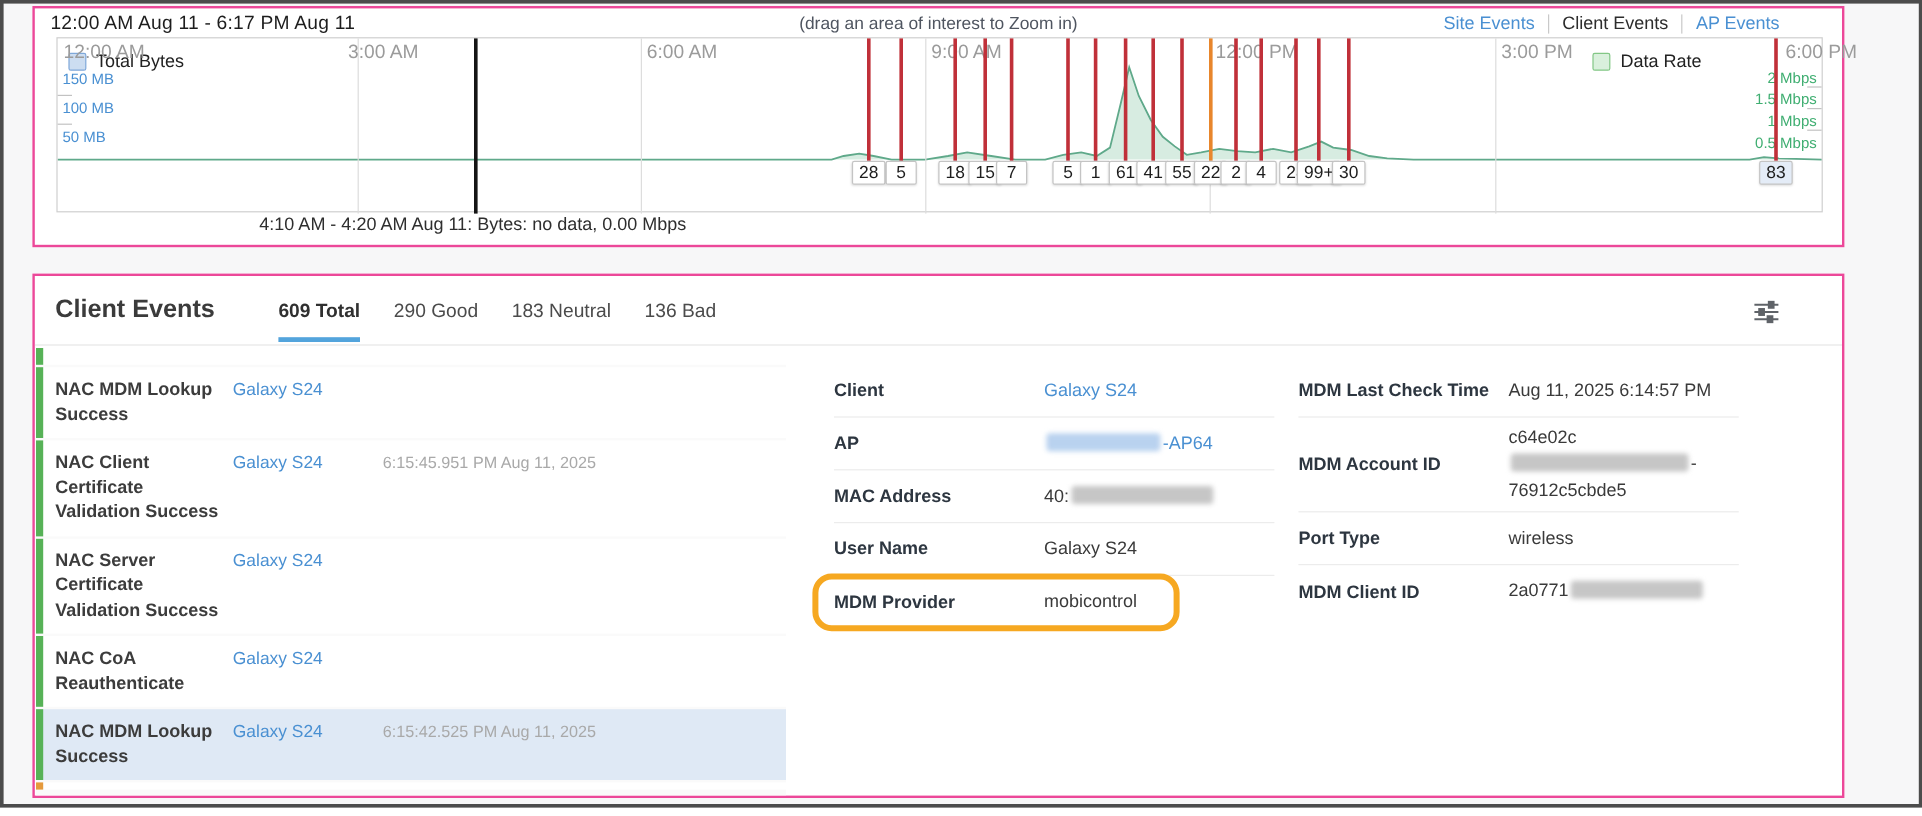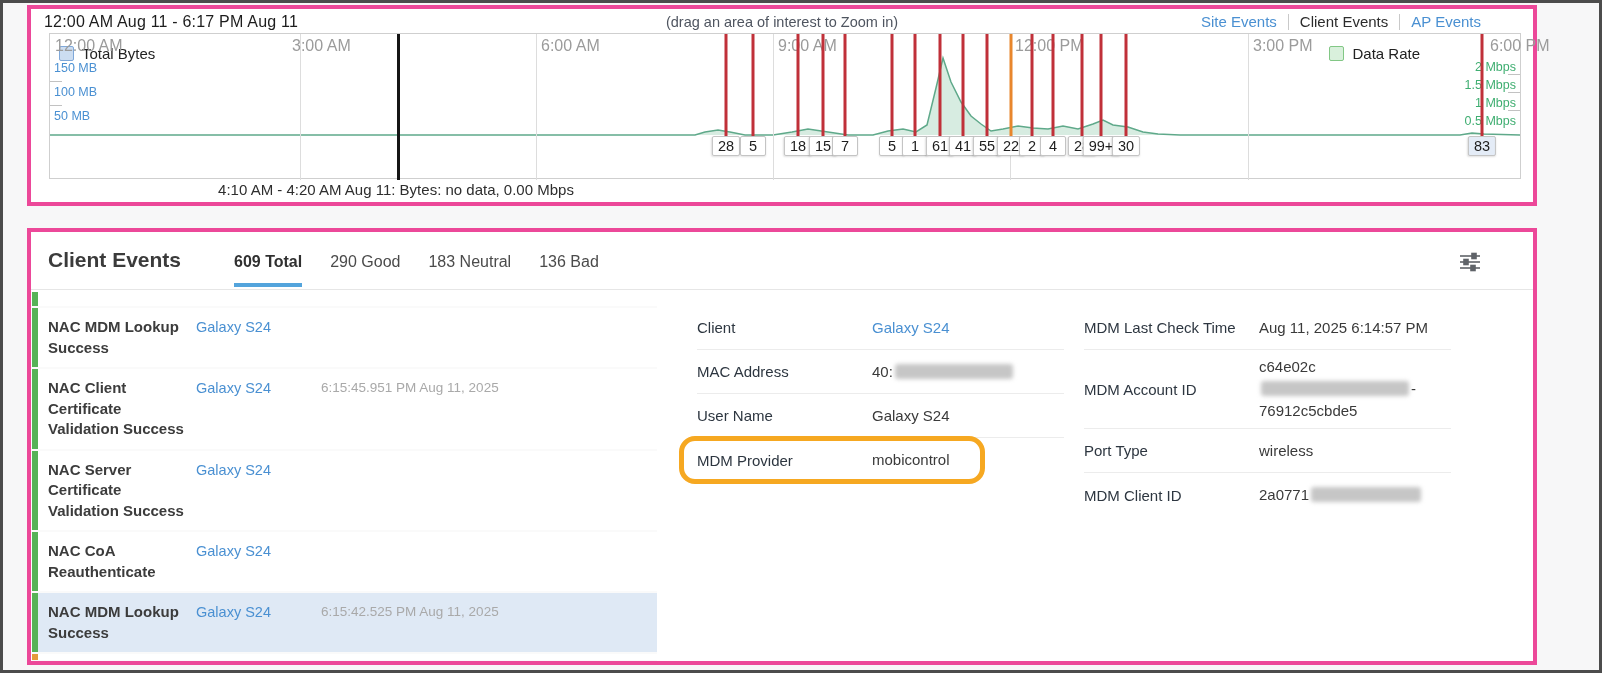--- a/index.html
+++ b/index.html
@@ -1,19 +1,19 @@
 <!DOCTYPE html>
 <html><head>
 <meta charset="utf-8">
 <style>
   * { margin:0; padding:0; box-sizing:border-box; }
   html,body { width:1602px; height:680px; font-family:"Liberation Sans", sans-serif; background:#fff; }
   .screen { position:relative; width:1602px; height:680px; overflow:hidden; }
   .frame { position:absolute; left:0; top:0; width:1602px; height:673px; border:3px solid #4c4c4c; background:#f7f7f8; }
-  .panel { position:absolute; background:#fff; border:4px solid #ec4899;padding-left:26px; }
+  .panel { position:absolute; background:#fff; border:2px solid #ec4899;padding-left:26px; }
 
   
   #timeline-panel { left:27px; top:5px; width:1510px; height:201px; }
   .tl-title { position:absolute; left:13px; top:4px; font-size:16px; color:#1d1d1d; letter-spacing:.2px; }
   .tl-hint  { position:absolute; left:0; right:0; top:5px; text-align:center; font-size:14.5px; color:#4f5560; }
   .tl-tabs  { position:absolute; right:52px; top:4px; display:flex; align-items:center; font-size:15px; }
   .tl-tab { color:#4a90d2; cursor:pointer; }
   .tl-tab.active { color:#2c2c2c; }
   .tl-tab-sep { width:1px; height:16px; background:#c9c9c9; margin:0 11px; }
 
@@ -57,21 +57,21 @@
   .ev-row .tm { flex:1; font-size:13.5px; color:#a9a9a9; }
   .ev-row.clip-top { height:14px; padding:0; }
   .ev-row.clip-bottom { height:6px; padding:0; margin:0; }
 
   .detail-col { position:absolute; top:74px; }
   #detail-left { left:666px; width:367px; }
   #detail-right { left:1053px; width:367px; }
   .d-row { position:relative; display:flex; align-items:center; min-height:44px; border-bottom:1px solid #ececec;
            padding:6px 0; font-size:15px; color:#3a3a3a; }
   .d-row:last-child { border-bottom:none; }
-  .d-row .lbl { width:175px; flex:none; font-weight:normal; color:#2d3640; }
+  .d-row .lbl { width:175px; flex:none; font-weight:bold; color:#2d3640; }
   .d-row.inline .lbl { width:auto; margin-right:7px; }
   .d-row .val { line-height:22px; }
   .link { color:#4a90d2; cursor:pointer; }
   .blur { display:inline-block; vertical-align:middle; height:15px; border-radius:3px;
           background:#c6c6c6; filter:blur(2.2px); margin:0 2px 3px 2px; }
   .blur.blue { background:#b9d2ef; }
   .ring { position:absolute; border:5px solid #f6a821; border-radius:16px; pointer-events:none; z-index:4; }
   .ring-provider { left:-18px; top:-2px; width:306px; height:48px; }
   .ring-compliance { left:-22px; top:-3px; width:278px; height:51px; }
 </style>
@@ -215,20 +215,24 @@
         </div>
         <div class="ev-row warn clip-bottom"></div>
       </div>
 
     <div class="detail-col" id="detail-left">
         <div class="d-row">
           <div class="lbl">Client</div>
           <div class="val"><span class="link">Galaxy S24</span></div>
         </div>
         <div class="d-row">
+          <div class="lbl">AP</div>
+          <div class="val"><span class="blur blue" style="width: 95px;"></span><span class="link">-AP64</span></div>
+        </div>
+        <div class="d-row">
           <div class="lbl">MAC Address</div>
           <div class="val">40:<span class="blur" style="width: 118px;"></span></div>
         </div>
         <div class="d-row">
           <div class="lbl">User Name</div>
           <div class="val">Galaxy S24</div>
         </div>
         <div class="d-row">
           <div class="lbl">MDM Provider</div>
           <div class="val">mobicontrol</div>

